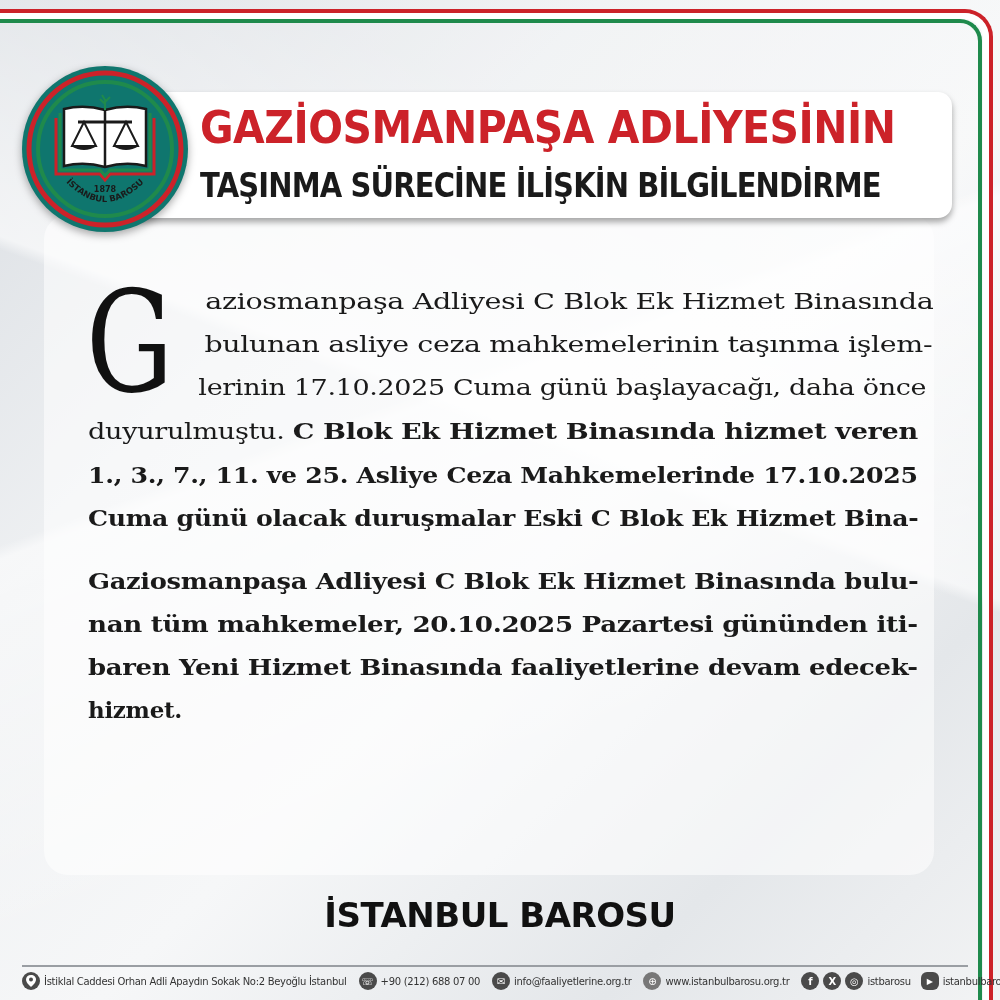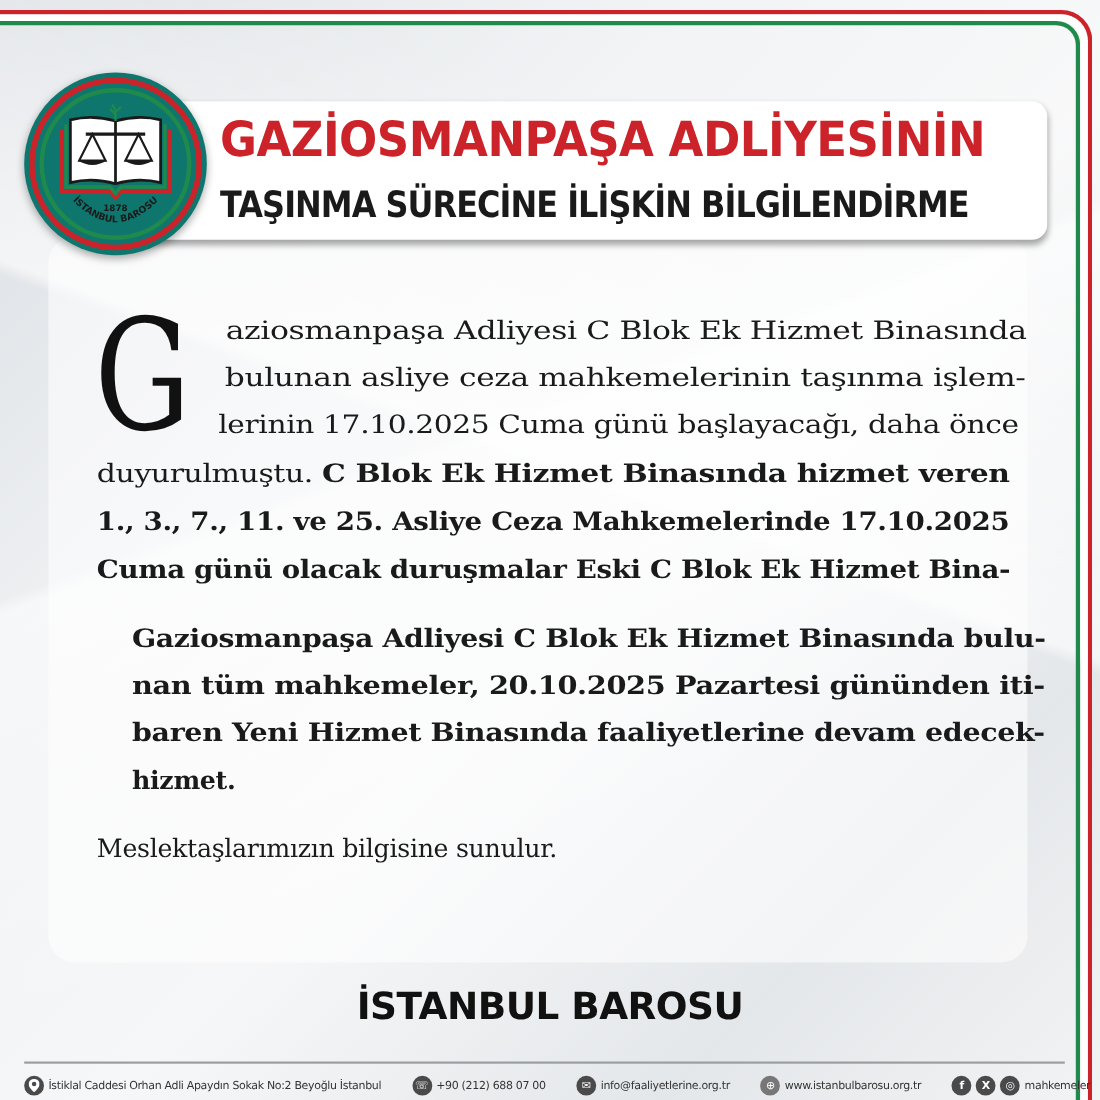--- a/index.html
+++ b/index.html
@@ -77,34 +77,34 @@
   }
   .para1 { position: relative; }
   .dropcap {
     float: left; font-family: "DejaVu Serif", serif;
     font-size: 140px; line-height: 110px; height: 110px;
     margin: 8px 12px 0 -2px; color: #111;
     transform: scaleX(0.78); transform-origin: left top; width: 84px;
   }
   .line { display: block; white-space: nowrap; letter-spacing: -0.3px; }
   .bold { font-weight: bold; }
-  .para2 { margin-top: 20px; font-weight: bold; margin-left: 32px; }
+  .para2 { margin-top: 20px; font-weight: bold; }
   .para3 { margin-top: 20px; }
   
   .brand {
     position: absolute; left: 0; top: 895px; width: 1000px; text-align: center;
     font-family: "DejaVu Sans", sans-serif; font-weight: bold;
     font-size: 34px; color: #111; letter-spacing: -0.5px;
   }
   .footer-line {
     position: absolute; left: 22px; top: 965px; width: 946px; height: 2px; background: #9a9ea3;
   }
   .footer {
     position: absolute; left: 22px; top: 972px; width: 950px; height: 24px;
-    display: flex; align-items: flex-end; gap: 16px;
+    display: flex; align-items: flex-start; gap: 0;
     font-family: "DejaVu Sans", sans-serif; font-size: 10px; color: #333;
     white-space: nowrap;
   }
   .fitem { display: flex; align-items: center; margin-right: 12px; }
   .ficon {
     width: 18px; height: 18px; border-radius: 50%; background: #4a4a4a;
     display: inline-flex; align-items: center; justify-content: center;
     color: #fff; font-size: 10px; margin-right: 4px; flex: 0 0 18px;
   }
   .ftext { letter-spacing: -0.3px; }
@@ -159,23 +159,20 @@
     <span class="line" style="clear: both; display: block; transform: scaleX(1.18065); transform-origin: left center;"><span>duyurulmuştu.</span> <span class="bold">C Blok Ek Hizmet Binasında hizmet veren</span></span>
     <span class="line bold" style="display: block; transform: scaleX(1.09499); transform-origin: left center;">1., 3., 7., 11. ve 25. Asliye Ceza Mahkemelerinde 17.10.2025</span>
     <span class="line bold" style="display: block; transform: scaleX(1.09499); transform-origin: left center;">Cuma günü olacak duruşmalar Eski C Blok Ek Hizmet Bina-</span>
   </div>
   <div class="para2">
     <span class="line" style="display: block; transform: scaleX(1.12011); transform-origin: left center;">Gaziosmanpaşa Adliyesi C Blok Ek Hizmet Binasında bulu-</span>
     <span class="line" style="display: block; transform: scaleX(1.13699); transform-origin: left center;">nan tüm mahkemeler, 20.10.2025 Pazartesi gününden iti-</span>
     <span class="line" style="display: block; transform: scaleX(1.12772); transform-origin: left center;">baren Yeni Hizmet Binasında faaliyetlerine devam edecek-</span>
     <span class="line" style="display: block;">hizmet.</span>
   </div>
-  <div class="para3">
-    <span class="line" style="display: block;">Meslektaşlarımızın bilgisine sunulur.</span>
-  </div>
 </div>
 
 <div class="brand">İSTANBUL BAROSU</div>
 
 <div class="footer-line"></div>
 
 <div class="footer">
   <div class="fitem">
     <span class="ficon">
       <svg width="10" height="12" viewBox="0 0 10 12">
@@ -194,19 +191,19 @@
     <span class="ftext">info@faaliyetlerine.org.tr</span>
   </div>
   <div class="fitem">
     <span class="ficon" style="background:#777;">⊕</span>
     <span class="ftext">www.istanbulbarosu.org.tr</span>
   </div>
   <div class="fitem" style="margin-right:10px;">
     <span class="ficon" style="font-weight:bold;">f</span>
     <span class="ficon" style="font-weight:bold;">X</span>
     <span class="ficon">◎</span>
-    <span class="ftext">mahkemeler</span>
+    <span class="ftext">istbarosu</span>
   </div>
   <div class="fitem">
     <span class="ficon" style="border-radius:6px;font-size:8px;">▶</span>
     <span class="ftext">istanbulbarosuTV</span>
   </div>
 </div>
 
 </body></html>

